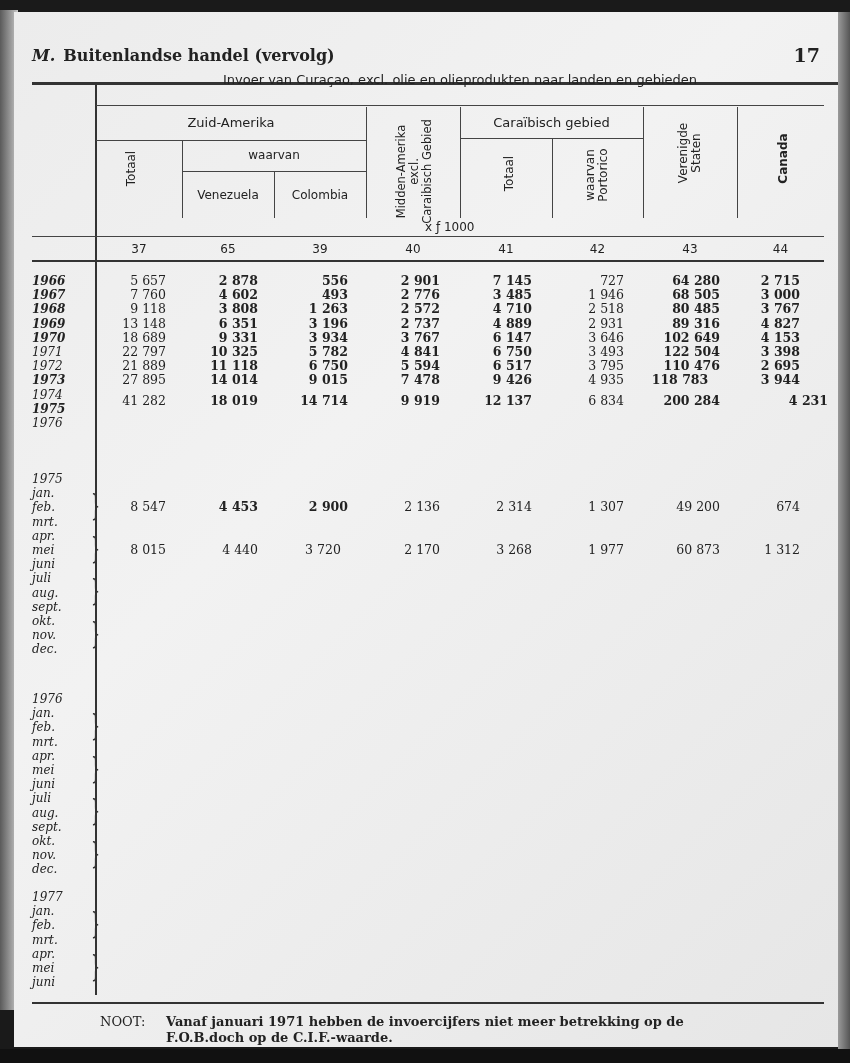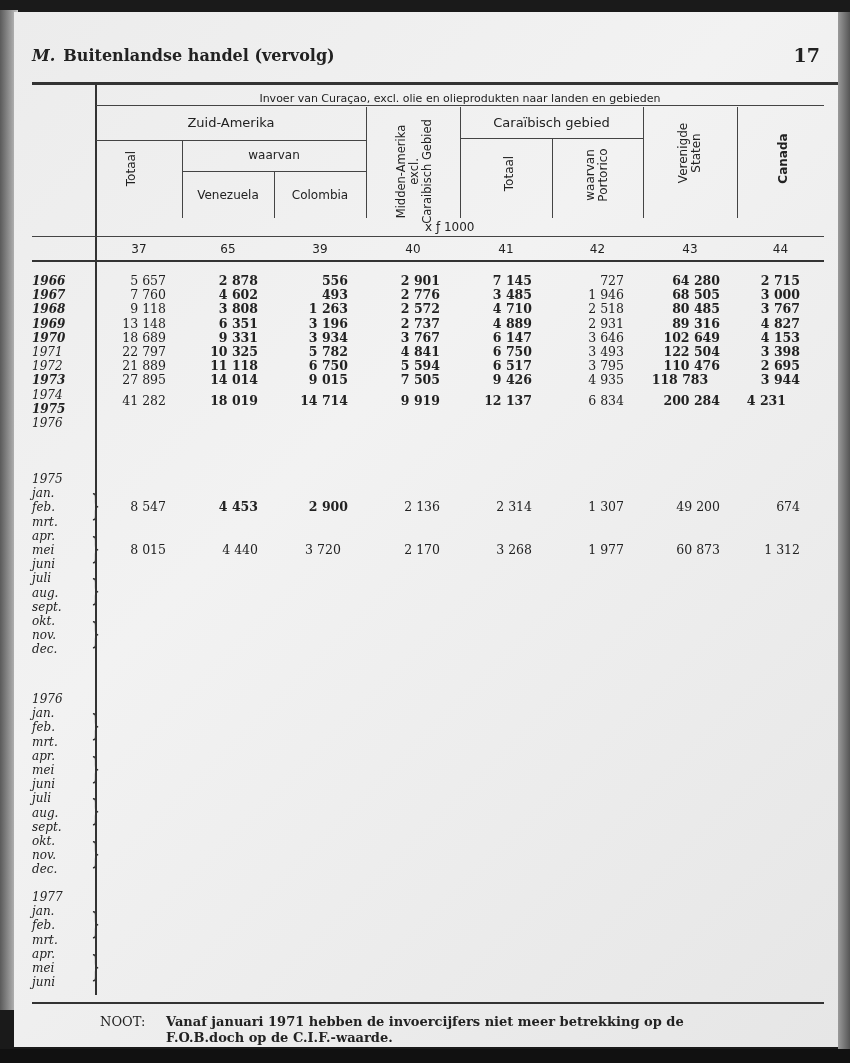--- a/index.html
+++ b/index.html
@@ -29,21 +29,21 @@
   .page-num {
     position:absolute; right:20px; top:32px; font-weight:bold; font-size:19px;
     font-family:"DejaVu Serif", serif;
   }
   .rule-top { position:absolute; left:18px; top:70px; width:806px; height:3px; background:#333; }
 
   .sans { font-family:"DejaVu Sans", sans-serif; }
   .vline { position:absolute; background:#444; width:1px; }
   .hline { position:absolute; background:#444; height:1px; }
 
-  .grand-title { position:absolute; left:96px; top:80px; width:728px; text-align:center; font-size:11px; }
+  .grand-title { position:absolute; left:96px; top:60px; width:728px; text-align:center; font-size:13px; }
   .zuid { position:absolute; left:96px; top:103px; width:270px; text-align:center; font-size:13px; }
   .waarvan { position:absolute; left:182px; top:136px; width:184px; text-align:center; font-size:12px; }
   .ven { position:absolute; left:182px; top:176px; width:92px; text-align:center; font-size:12px; }
   .col { position:absolute; left:274px; top:176px; width:92px; text-align:center; font-size:12px; }
   .carib { position:absolute; left:460px; top:103px; width:183px; text-align:center; font-size:13px; }
   .unit { position:absolute; left:425px; top:208px; font-size:12px; }
 
   .rot { position:absolute; transform:rotate(-90deg); transform-origin:center center; white-space:nowrap; text-align:center; font-size:12px; line-height:13px; }
 
   .colnum { position:absolute; top:230px; font-size:12px; text-align:center; }
@@ -174,21 +174,21 @@
       <div class="num b" style="left: 254px; top: 347.2px; width: 80px;">6 750</div>
       <div class="num b" style="left: 346px; top: 347.2px; width: 80px;">5 594</div>
       <div class="num b" style="left: 438px; top: 347.2px; width: 80px;">6 517</div>
       <div class="num" style="left: 530px; top: 347.2px; width: 80px;">3 795</div>
       <div class="num b" style="left: 626px; top: 347.2px; width: 80px;">110 476</div>
       <div class="num b" style="left: 706px; top: 347.2px; width: 80px;">2 695</div>
       <div class="year-label bold" style="left: 18px; top: 361.4px;">1973</div>
       <div class="num" style="left: 72px; top: 361.4px; width: 80px;">27 895</div>
       <div class="num b" style="left: 164px; top: 361.4px; width: 80px;">14 014</div>
       <div class="num b" style="left: 254px; top: 361.4px; width: 80px;">9 015</div>
-      <div class="num b" style="left: 346px; top: 361.4px; width: 80px;">7 505</div>
+      <div class="num b" style="left: 346px; top: 361.4px; width: 80px;">7 478</div>
       <div class="num b" style="left: 438px; top: 361.4px; width: 80px;">9 426</div>
       <div class="num" style="left: 530px; top: 361.4px; width: 80px;">4 935</div>
       <div class="num b" style="left: 626px; top: 361.4px; width: 80px; text-align: center;">118 783</div>
       <div class="num b" style="left: 706px; top: 361.4px; width: 80px;">3 944</div>
       <div class="year-label" style="left: 18px; top: 375.6px;">1974</div>
       <div class="num" style="left: 72px; top: 375.6px; width: 80px;"></div>
       <div class="num b" style="left: 164px; top: 375.6px; width: 80px;"></div>
       <div class="num b" style="left: 254px; top: 375.6px; width: 80px;"></div>
       <div class="num b" style="left: 346px; top: 375.6px; width: 80px;"></div>
       <div class="num b" style="left: 438px; top: 375.6px; width: 80px;"></div>
@@ -196,21 +196,21 @@
       <div class="num b" style="left: 626px; top: 375.6px; width: 80px;"></div>
       <div class="num b" style="left: 706px; top: 375.6px; width: 80px;"></div>
       <div class="year-label bold" style="left: 18px; top: 389.8px;">1975</div>
       <div class="num" style="left: 72px; top: 381.8px; width: 80px;">41 282</div>
       <div class="num b" style="left: 164px; top: 381.8px; width: 80px;">18 019</div>
       <div class="num b" style="left: 254px; top: 381.8px; width: 80px;">14 714</div>
       <div class="num b" style="left: 346px; top: 381.8px; width: 80px;">9 919</div>
       <div class="num b" style="left: 438px; top: 381.8px; width: 80px;">12 137</div>
       <div class="num" style="left: 530px; top: 381.8px; width: 80px;">6 834</div>
       <div class="num b" style="left: 626px; top: 381.8px; width: 80px;">200 284</div>
-      <div class="num b" style="left: 692px; top: 381.8px; width: 80px;">4 231</div>
+      <div class="num b" style="left: 734px; top: 381.8px; width: 80px;">4 231</div>
       <div class="year-label" style="left: 18px; top: 404px;">1976</div>
       <div class="num" style="left: 72px; top: 404px; width: 80px;"></div>
       <div class="num b" style="left: 164px; top: 404px; width: 80px;"></div>
       <div class="num b" style="left: 254px; top: 404px; width: 80px;"></div>
       <div class="num b" style="left: 346px; top: 404px; width: 80px;"></div>
       <div class="num b" style="left: 438px; top: 404px; width: 80px;"></div>
       <div class="num" style="left: 530px; top: 404px; width: 80px;"></div>
       <div class="num b" style="left: 626px; top: 404px; width: 80px;"></div>
       <div class="num b" style="left: 706px; top: 404px; width: 80px;"></div>
       <div class="year-label" style="left: 18px; top: 460px;">1975</div>

